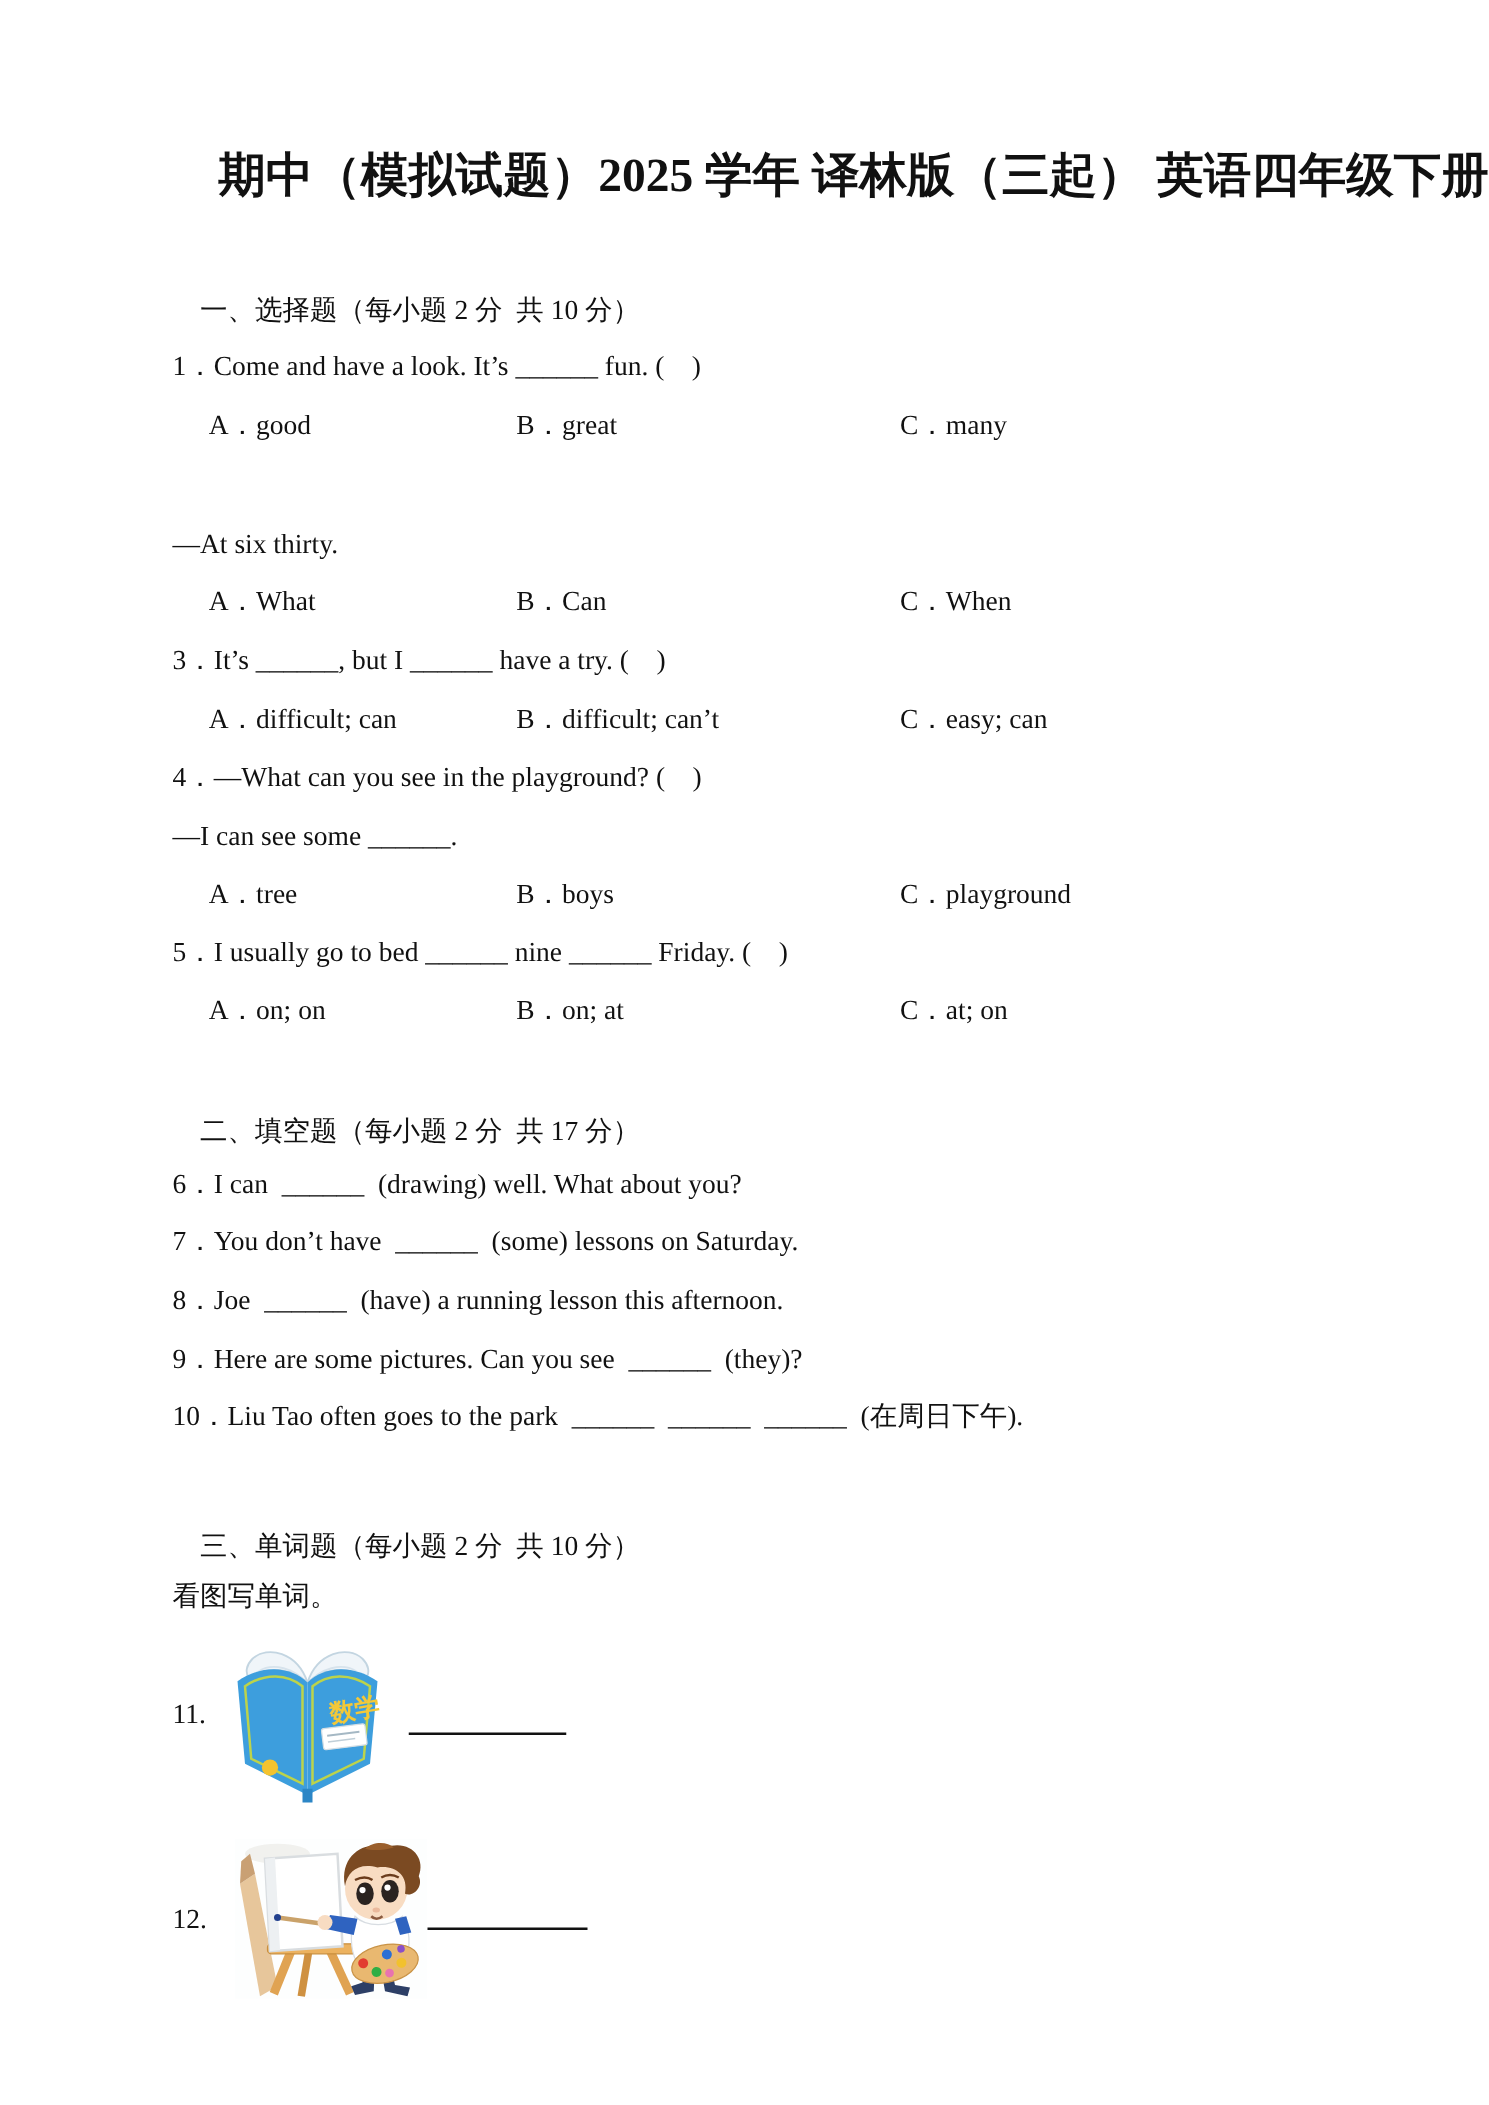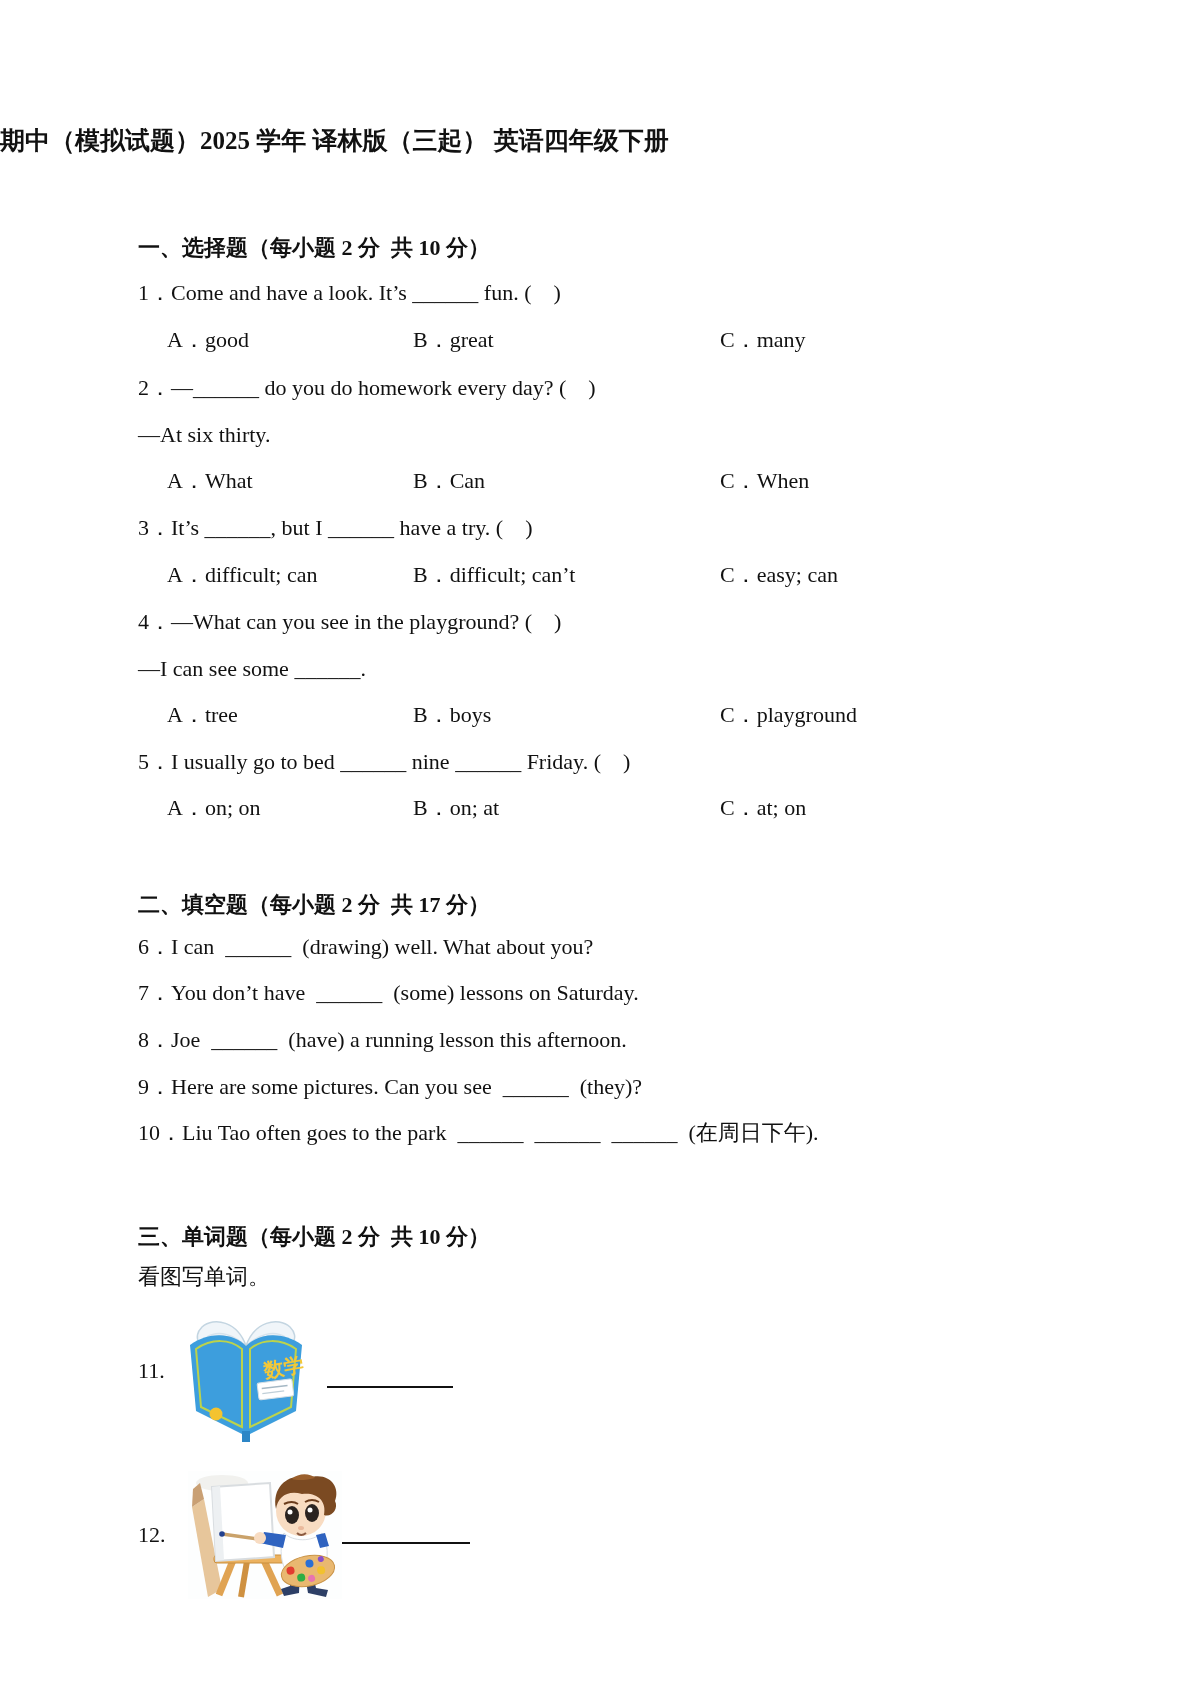--- a/index.html
+++ b/index.html
@@ -16,28 +16,29 @@
     position:absolute;
     left:138px;
     font-size:22px;
     line-height:30px;
     white-space:pre;
   }
   .title{
     position:absolute;
     left:0;
     width:100%;
-    text-align:left;
-    font-size:25px;
+    text-align:right;
+    font-size:38px;
     line-height:36px;
     font-weight:bold;
     white-space:pre;
   }
   .heading{
-    font-weight:bold;
+    font-weight:normal;
+    margin-left:22px;
   }
   .opt{
     position:absolute;
     font-size:22px;
     line-height:30px;
     white-space:pre;
     text-align:center;
   }
   .opt-a{left:167px;}
   .opt-b{left:413px;}
@@ -60,21 +61,20 @@
 
   <div class="line heading" style="top:233px">一、选择题（每小题 2 分  共 10 分）</div>
 
   <div class="line" style="top:278px">1．Come and have a look. It’s ______ fun. (　)</div>
   <div>
     <span class="opt opt-a" style="top:325px">A．good</span>
     <span class="opt opt-b" style="top:325px">B．great</span>
     <span class="opt opt-c" style="top:325px">C．many</span>
   </div>
 
-  <div class="line" style="top:373px">2．—______ do you do homework every day? (　)</div>
   <div class="line" style="top:420px">—At six thirty.</div>
   <div>
     <span class="opt opt-a" style="top:466px">A．What</span>
     <span class="opt opt-b" style="top:466px">B．Can</span>
     <span class="opt opt-c" style="top:466px">C．When</span>
   </div>
 
   <div class="line" style="top:513px">3．It’s ______, but I ______ have a try. (　)</div>
   <div>
     <span class="opt opt-a" style="top:560px">A．difficult; can</span>

